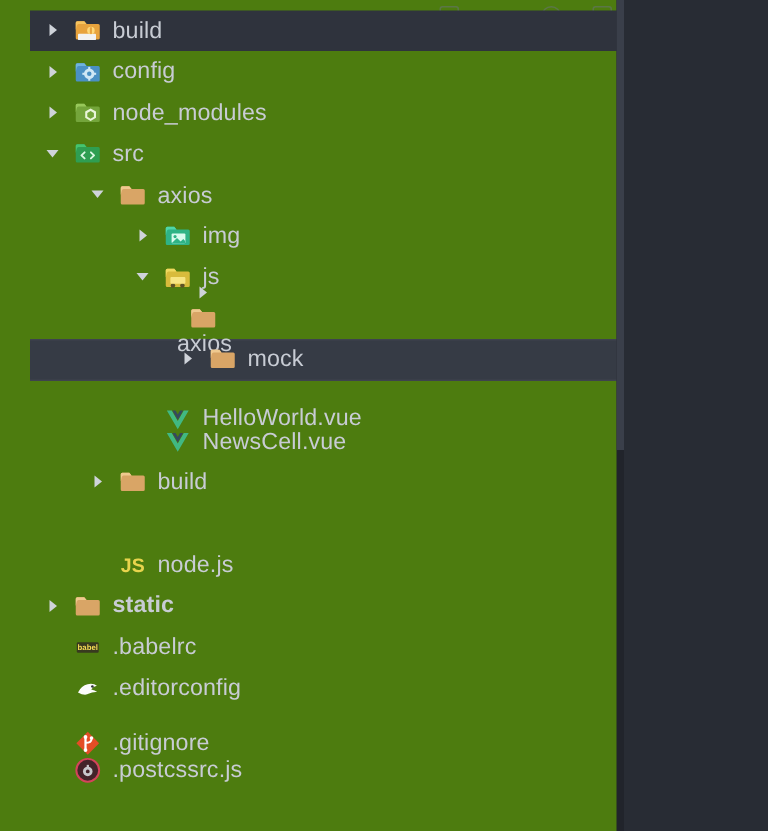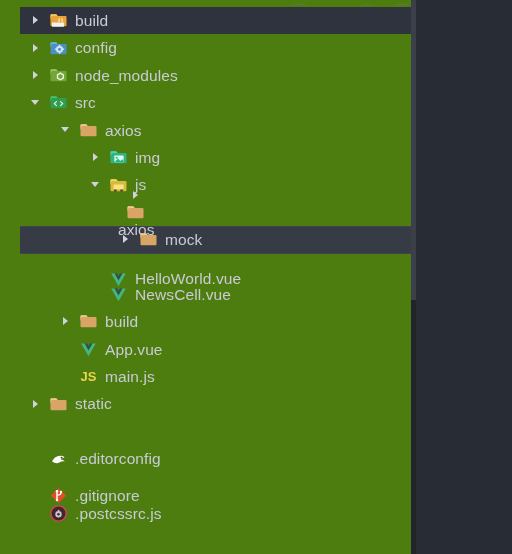--- a/index.html
+++ b/index.html
@@ -354,56 +354,56 @@
             <svg viewBox="0 0 19 19" xmlns="http://www.w3.org/2000/svg">
               <path d="M1.5 4.2 Q1.5 3.2 2.5 3.2 L7.2 3.2 L8.7 5.0 L16.5 5.0 Q17.5 5.0 17.5 6.0 L17.5 14.3 Q17.5 15.3 16.5 15.3 L2.5 15.3 Q1.5 15.3 1.5 14.3 Z" fill="#d9a566"></path>
               <path d="M1.5 4.2 Q1.5 3.2 2.5 3.2 L7.2 3.2 L8.7 5.0 L3.4 5.0 Q2.4 5.0 2.2 6.0 L1.5 9.0 Z" fill="#efc98f"></path>
             </svg>
           </span>
           <span class="label">build</span>
         </div>
       </div>
       <div class="row">
         <div class="row-bg"></div>
+      </div>
+      <div class="row">
+        <div class="row-bg"></div>
         <div class="row-inner" style="margin-left: 58px;">
           <span class="twisty"></span>
           <span class="icon">
-            <svg viewBox="0 0 19 19" xmlns="http://www.w3.org/2000/svg">
-              <path d="M2.2 3.6 L5.5 3.6 L9.5 10.7 L13.5 3.6 L16.8 3.6 L9.5 16.2 Z" fill="#41b883"></path>
-              <path d="M5.9 3.6 L8.0 3.6 L9.5 6.3 L11.0 3.6 L13.1 3.6 L9.5 10.0 Z" fill="#35495e"></path>
-            </svg>
-          </span>
-          <span class="label">App.vue</span>
-        </div>
-      </div>
-      <div class="row">
-        <div class="row-bg"></div>
-        <div class="row-inner" style="margin-left: 58px;">
-          <span class="twisty"></span>
-          <span class="icon">
             <span style="font:bold 13px 'Liberation Sans',sans-serif;color:#e8d44d;line-height:19px;display:block;text-align:center;">JS</span>
           </span>
-          <span class="label">main.js</span>
-        </div>
-      </div>
-      <div class="row">
-        <div class="row-bg"></div>
-        <div class="row-inner" style="margin-left: 28px;">
+          <span class="label">node.js</span>
+        </div>
+      </div>
+      <div class="row">
+        <div class="row-bg"></div>
+        <div class="row-inner" style="margin-left: 28px; font-weight: bold;">
           <span class="twisty collapsed"></span>
           <span class="icon">
             <svg viewBox="0 0 19 19" xmlns="http://www.w3.org/2000/svg">
               <path d="M1.5 4.2 Q1.5 3.2 2.5 3.2 L7.2 3.2 L8.7 5.0 L16.5 5.0 Q17.5 5.0 17.5 6.0 L17.5 14.3 Q17.5 15.3 16.5 15.3 L2.5 15.3 Q1.5 15.3 1.5 14.3 Z" fill="#d9a566"></path>
               <path d="M1.5 4.2 Q1.5 3.2 2.5 3.2 L7.2 3.2 L8.7 5.0 L3.4 5.0 Q2.4 5.0 2.2 6.0 L1.5 9.0 Z" fill="#efc98f"></path>
             </svg>
           </span>
           <span class="label">static</span>
         </div>
       </div>
       <div class="row">
         <div class="row-bg"></div>
+        <div class="row-inner" style="margin-left: 28px;">
+          <span class="twisty"></span>
+          <span class="icon">
+            <svg viewBox="0 0 19 19" xmlns="http://www.w3.org/2000/svg">
+              <rect x="2.2" y="6.2" width="14.6" height="7.0" rx="0.8" fill="#383a1f"></rect>
+              <text x="9.5" y="11.6" font-family="Liberation Sans, sans-serif" font-size="5.2" font-weight="bold" fill="#f5da55" text-anchor="middle">babel</text>
+            </svg>
+          </span>
+          <span class="label">.babelrc</span>
+        </div>
       </div>
       <div class="row">
         <div class="row-bg"></div>
         <div class="row-inner" style="margin-left: 28px;">
           <span class="twisty"></span>
           <span class="icon">
             <svg viewBox="0 0 19 19" xmlns="http://www.w3.org/2000/svg">
               <path d="M3.0 12.6 Q5.2 8.0 9.4 7.1 Q13.4 6.3 15.6 8.2 Q13.0 8.8 11.8 10.6 Q14.4 10.9 15.8 12.4 Q12.4 12.2 10.4 13.4 Q7.4 15.2 3.0 12.6 Z" fill="#fbfbfb"></path>
               <circle cx="12.6" cy="8.7" r="0.85" fill="#2a2d34"></circle>
             </svg>

